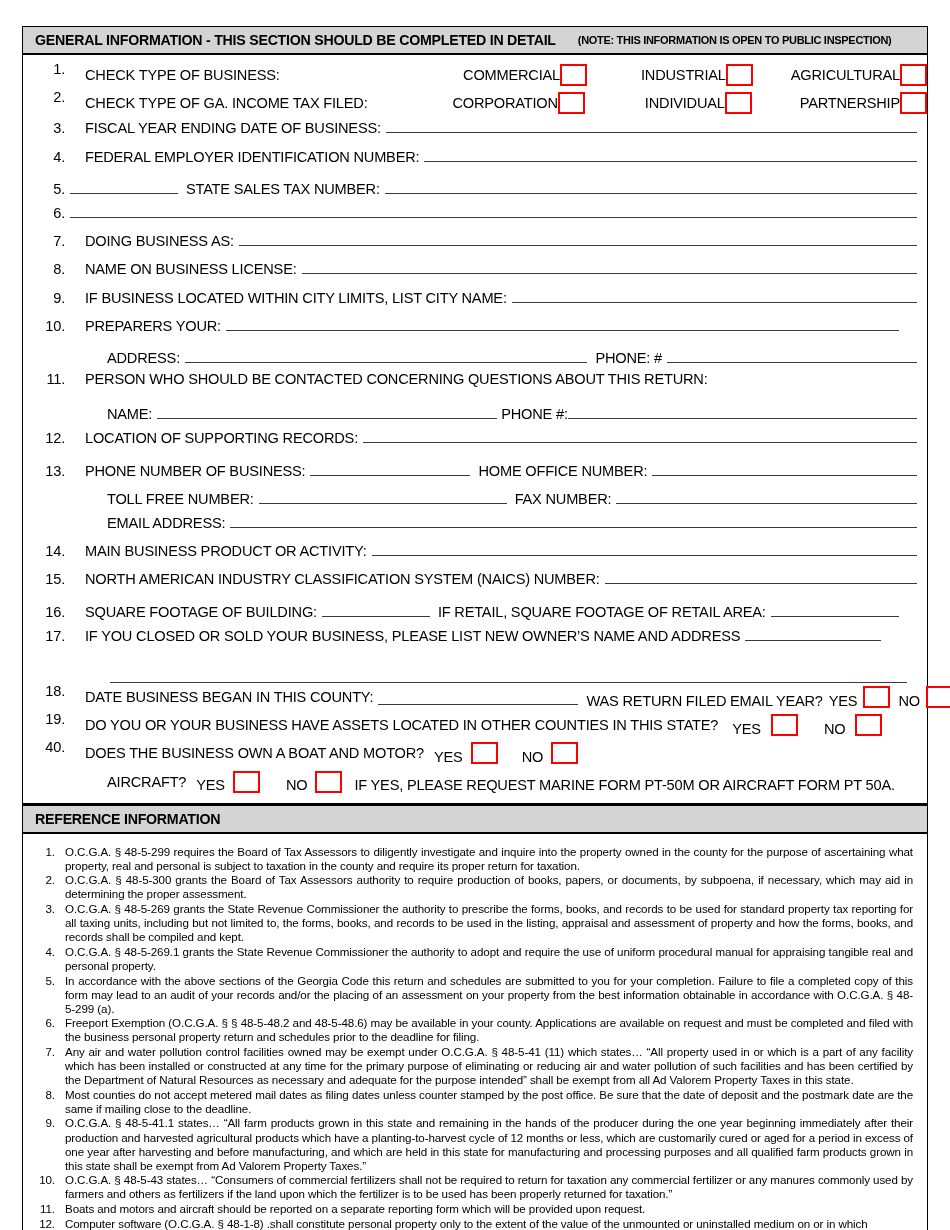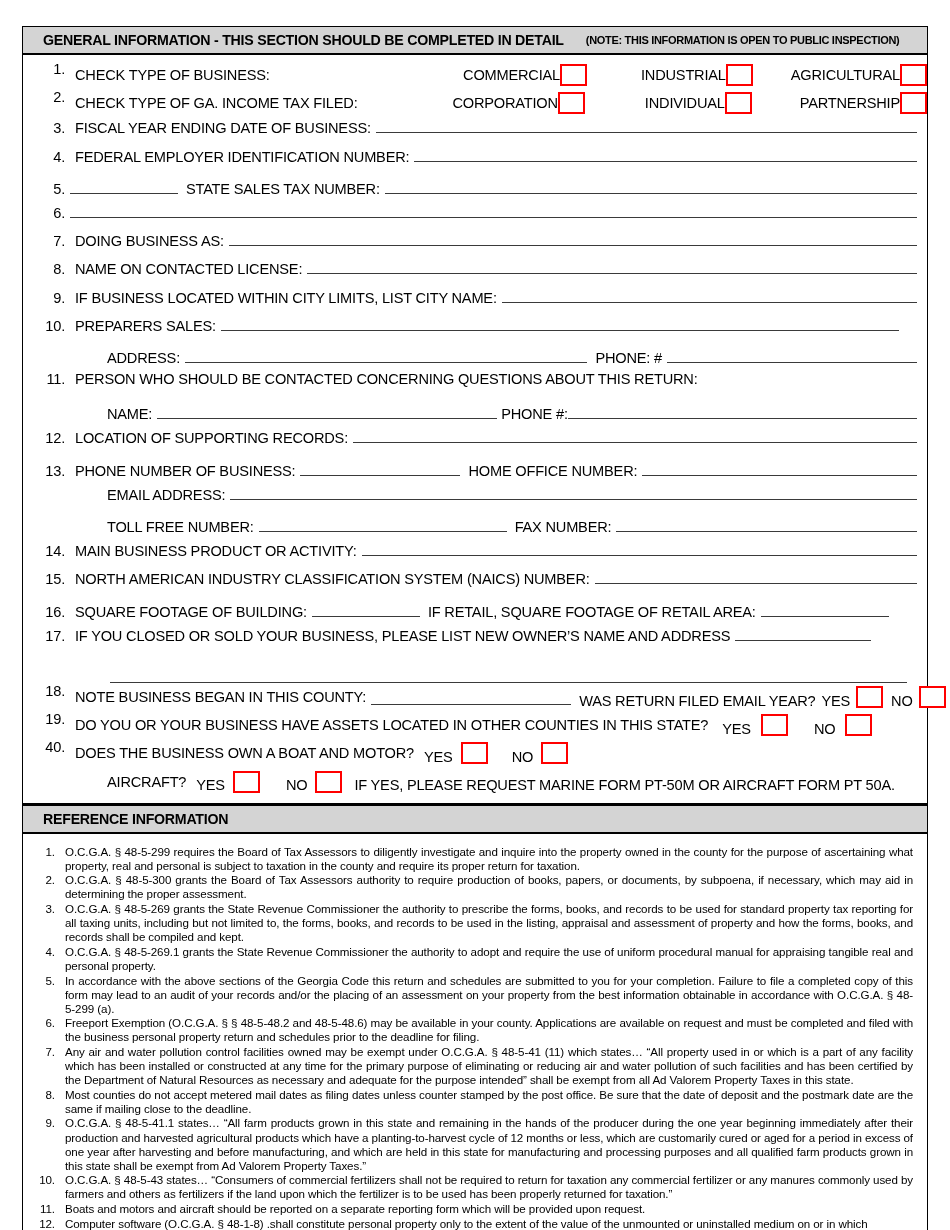--- a/index.html
+++ b/index.html
@@ -23,21 +23,21 @@
 
   
   .section-bar {
     background: #d4d4d4;
     border: 1.5px solid #000;
     border-bottom: 2.5px solid #000;
     height: 29px;
     display: flex;
     align-items: center;
     box-sizing: border-box;
-    padding-left: 20px;
+    padding-left: 12px;
   }
   .section-bar .title {
     font-size: 14.2px;
     font-weight: bold;
     letter-spacing: -0.25px;
     white-space: nowrap;
   }
   .section-bar .note {
     font-size: 11px;
     font-weight: bold;
@@ -66,21 +66,21 @@
     padding-right: 10px;
     box-sizing: border-box;
   }
   .num {
     width: 32px;
     text-align: right;
     flex: 0 0 32px;
     font-size: 14.6px;
   }
   .lbl {
-    margin-left: 10px;
+    margin-left: 20px;
   }
   .lbl.indent {
     margin-left: 42px;
   }
   
   .fill {
     flex: 1 1 auto;
     border-bottom: 1.2px solid #3a3a3a;
     height: 15px;
     margin-left: 5px;
@@ -222,33 +222,33 @@
     </div>
 
     <div class="row">
       <span class="num">7.</span>
       <span class="lbl">DOING BUSINESS AS:</span>
       <span class="fill"></span>
     </div>
 
     <div class="row">
       <span class="num">8.</span>
-      <span class="lbl">NAME ON CONTACTED LICENSE:</span>
+      <span class="lbl">NAME ON BUSINESS LICENSE:</span>
       <span class="fill"></span>
     </div>
 
     <div class="row">
       <span class="num">9.</span>
       <span class="lbl">IF BUSINESS LOCATED WITHIN CITY LIMITS, LIST CITY NAME:</span>
       <span class="fill"></span>
     </div>
 
     <div class="row">
       <span class="num">10.</span>
-      <span class="lbl">PREPARERS SALES:</span>
+      <span class="lbl">PREPARERS YOUR:</span>
       <span class="fill" style="margin-right:18px"></span>
     </div>
 
     <div class="row">
       <span class="num"></span>
       <span class="lbl indent">ADDRESS:</span>
       <span class="fill"></span>
       <span class="txt">PHONE: #</span>
       <span class="fill w-lg"></span>
     </div>
@@ -275,29 +275,29 @@
     <div class="row">
       <span class="num">13.</span>
       <span class="lbl">PHONE NUMBER OF BUSINESS:</span>
       <span class="fill w-med"></span>
       <span class="txt">HOME OFFICE NUMBER:</span>
       <span class="fill"></span>
     </div>
 
     <div class="row">
       <span class="num"></span>
-      <span class="lbl indent">EMAIL ADDRESS:</span>
-      <span class="fill"></span>
-    </div>
-
-    <div class="row">
-      <span class="num"></span>
       <span class="lbl indent">TOLL FREE NUMBER:</span>
       <span class="fill" style="flex:0 0 248px"></span>
       <span class="txt">FAX NUMBER:</span>
+      <span class="fill"></span>
+    </div>
+
+    <div class="row">
+      <span class="num"></span>
+      <span class="lbl indent">EMAIL ADDRESS:</span>
       <span class="fill"></span>
     </div>
 
     <div class="row">
       <span class="num">14.</span>
       <span class="lbl">MAIN BUSINESS PRODUCT OR ACTIVITY:</span>
       <span class="fill"></span>
     </div>
 
     <div class="row">
@@ -321,21 +321,21 @@
     </div>
 
     <div class="row" style="height:30px;align-items:flex-end;">
       <span class="num"></span>
       <span style="flex:0 0 40px"></span>
       <span class="fill" style="margin-right:10px"></span>
     </div>
 
     <div class="checkrow">
       <span class="num">18.</span>
-      <span class="lbl">NOTE BUSINESS BEGAN IN THIS COUNTY:</span>
+      <span class="lbl">DATE BUSINESS BEGAN IN THIS COUNTY:</span>
       <span class="fill w-med2"></span>
       <span class="txt">WAS RETURN FILED EMAIL YEAR?</span>
       <span class="txt" style="margin-left:6px">YES</span>
       <span class="cbox" style="margin-left:6px"></span>
       <span class="txt" style="margin-left:8px">NO</span>
       <span class="cbox" style="margin-left:6px"></span>
     </div>
 
     <div class="checkrow">
       <span class="num">19.</span>

